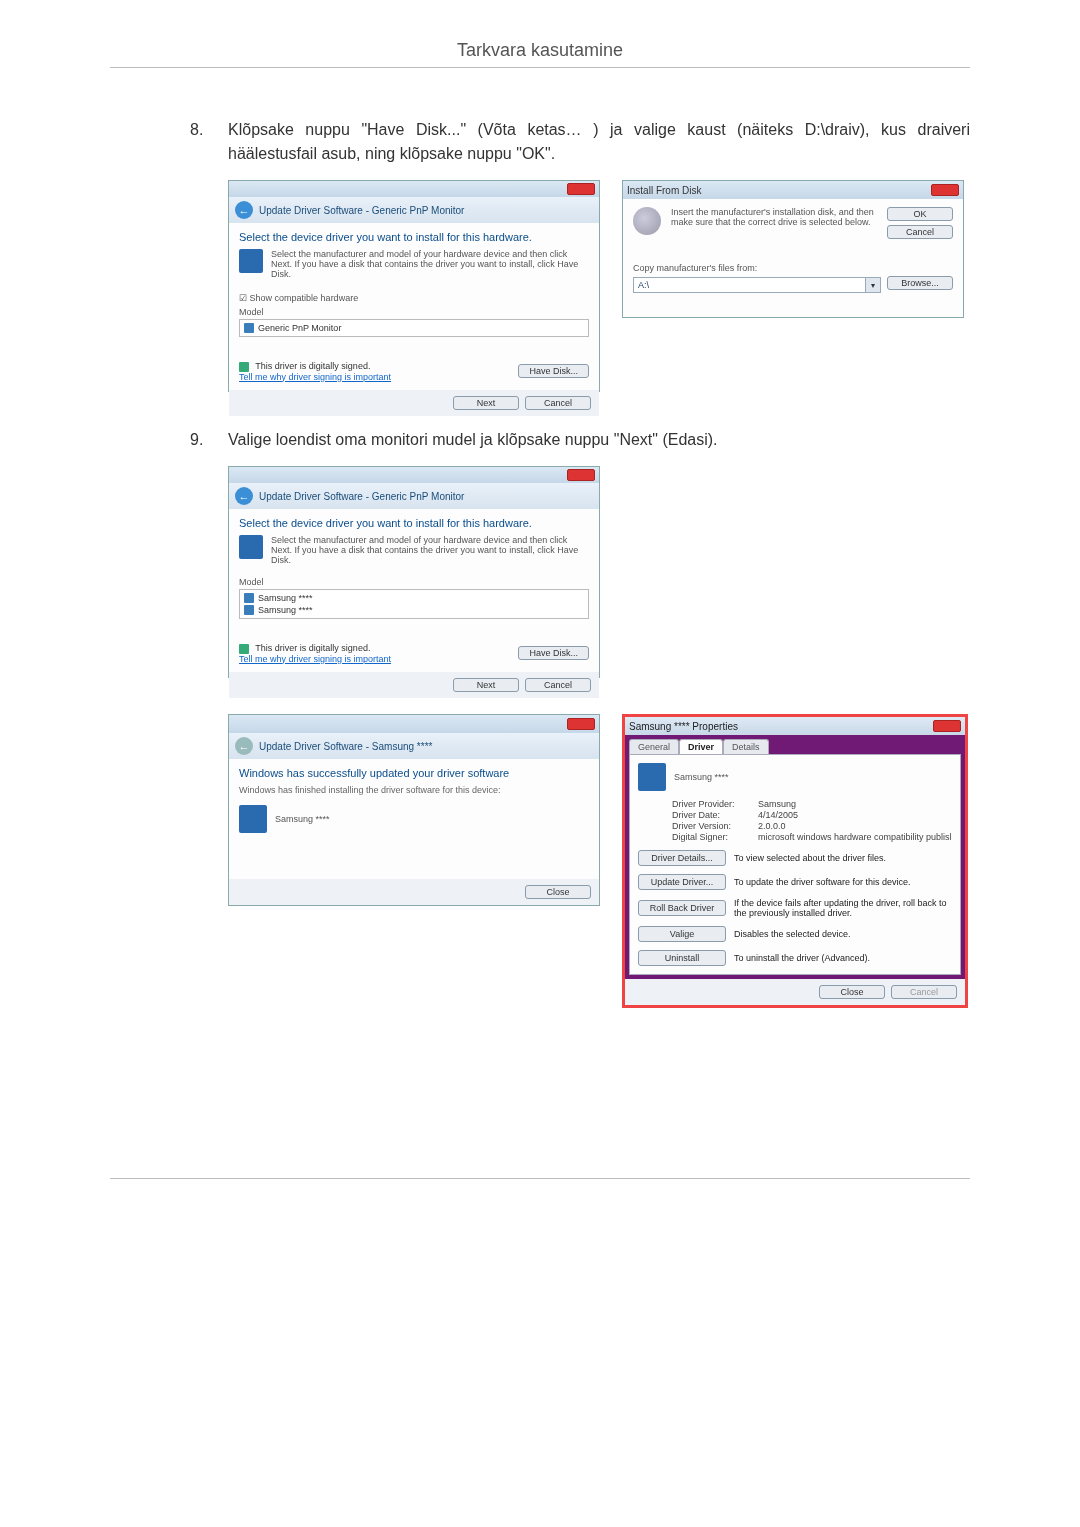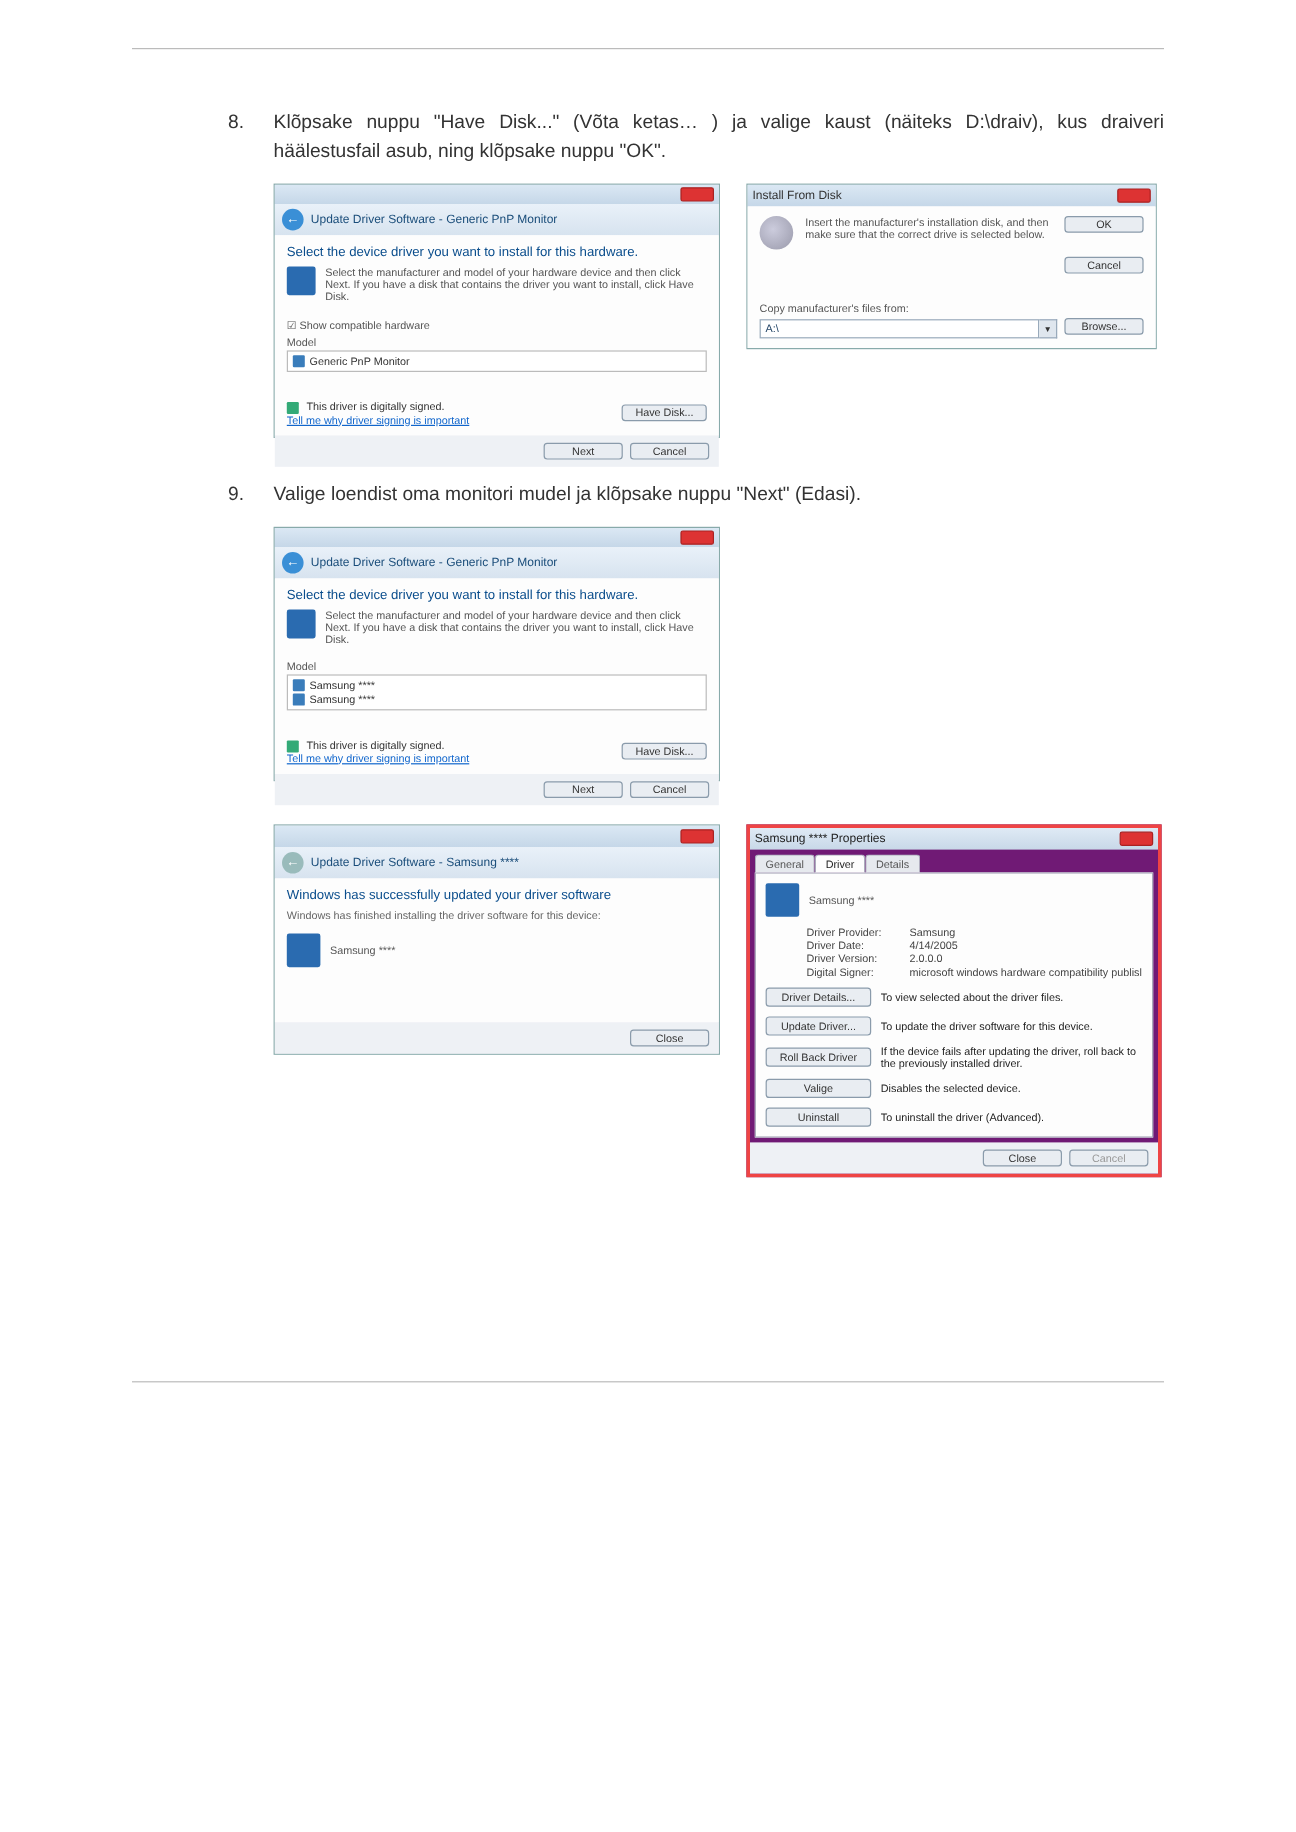--- a/index.html
+++ b/index.html
@@ -182,21 +182,21 @@
     color: #fff;
     font-size: 11px;
   }
   .ifd-body {
     display: flex;
     gap: 10px;
   }
   .ifd-right {
     display: flex;
     flex-direction: column;
-    gap: 20px;
+    gap: 4px;
   }
   .ifd-combo {
     display: flex;
     margin-top: 4px;
   }
   .combo {
     flex: 1;
     background: #fff;
     border: 1px solid #9ab;
     height: 14px;
@@ -242,20 +242,21 @@
     padding: 2px 8px;
     border: 1px solid #aab;
     border-bottom: none;
     background: #e6e9ee;
     color: #555;
     border-radius: 3px 3px 0 0;
   }
   .tab.active {
     background: #fdfdfd;
     color: #222;
+    font-weight: bold;
   }
   .tabpanel {
     background: #fdfdfd;
     border: 1px solid #aab;
     margin: 0 4px 4px 4px;
     padding: 8px;
   }
   .kv {
     display: flex;
     font-size: 9px;
@@ -281,20 +282,21 @@
     border: none;
     border-top: 1px solid #bbb;
     margin: 170px 0 0 0;
   }
 </style>
 </head>
 <body>
 
 <div class="page">
 
+  <div class="page-title">Tarkvara kasutamine</div>
   <hr class="page-rule">
 
   <div class="step">
     <div class="step-num">8.</div>
     <div class="step-body">Klõpsake nuppu "Have Disk..." (Võta ketas… ) ja valige kaust (näiteks D:\draiv), kus draiveri häälestusfail asub, ning klõpsake nuppu "OK".</div>
   </div>
 
   <div class="shot-row">
 
     <div class="win" style="width:370px;height:210px">

